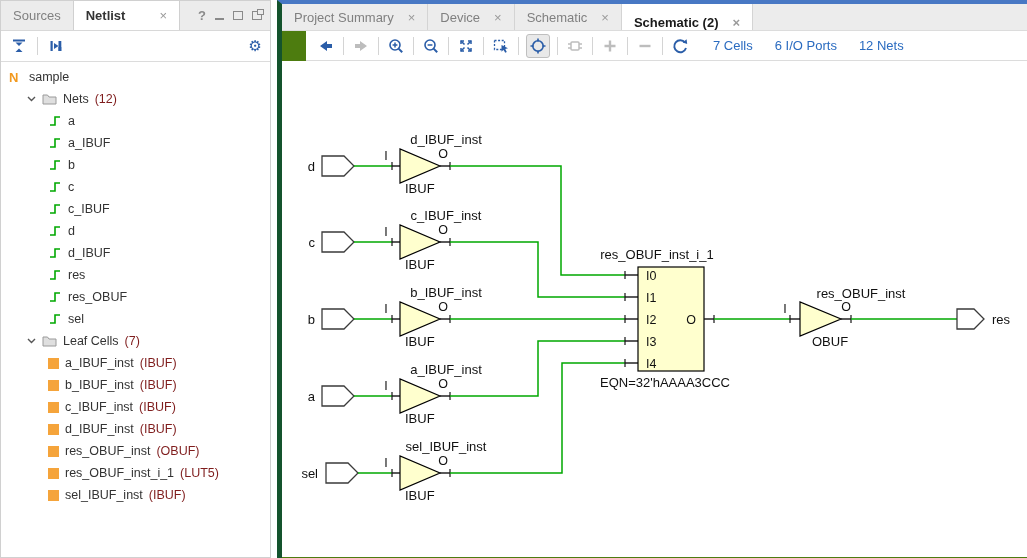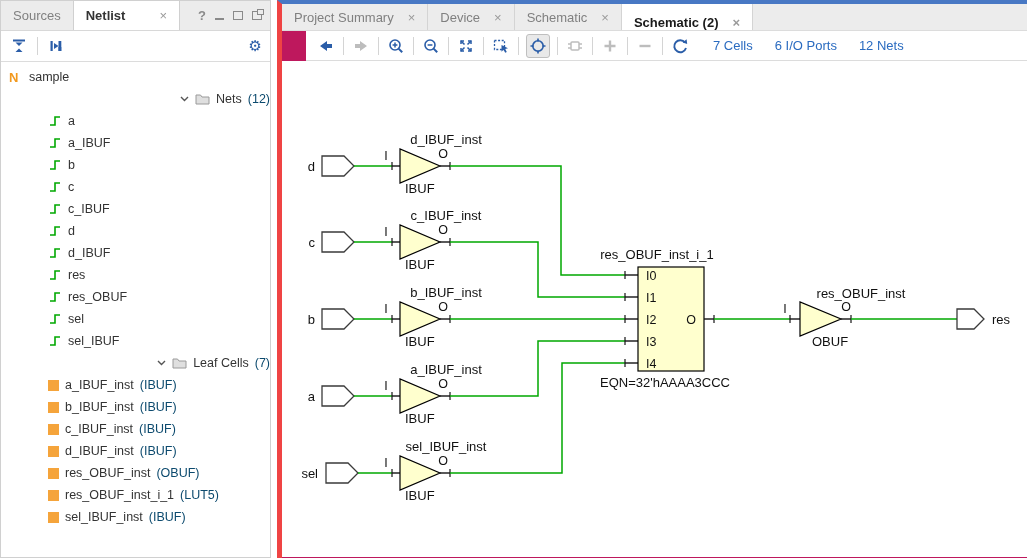--- a/index.html
+++ b/index.html
@@ -23,28 +23,28 @@
   .floatbox { position:relative; width:10px; height:9px; border:1.5px solid #8A8A8A; }
   .floatbox:after { content:""; position:absolute; right:-3px; top:-3px; width:5px; height:4px; border:1px solid #8A8A8A; background:#ECECEC; }
 
   .lp-toolbar { height:31px; background:#fff; border-bottom:1px solid #DCDCDC;
                 display:flex; align-items:center; padding:0 8px; gap:8px; }
   .vsep { width:1px; height:18px; background:#D4D4D4; }
   .gear { margin-left:auto; font-family:"DejaVu Sans",sans-serif; color:#2A5DA8; font-size:15px; }
 
   .lp-tree { padding-top:4px; font-size:12.5px; color:#333; }
   .trow { height:22px; display:flex; align-items:center; gap:6px; white-space:nowrap; }
-  .trow .gray { color:#0c4a6e; }
-  .ind0 { padding-left:8px; } .ind1 { padding-left:26px;justify-content:flex-end; } .ind2 { padding-left:47px; }
+  .trow .gray { color:#7f1d1d; }
+  .ind0 { padding-left:8px; } .ind1 { padding-left:26px; } .ind2 { padding-left:47px; }
   .nicon { color:#F2991E; font-weight:bold; font-size:13px; width:14px; }
   .sq { width:11px; height:11px; background:#F5A43B; flex:0 0 auto; }
 
   
   .right-panel { position:absolute; left:277px; top:0; width:750px; height:558px;
-                 border-left:5px solid #ef4444; border-top:4px solid #4878C4; background:#be185d; }
+                 border-left:5px solid #14532d; border-top:4px solid #4878C4; background:#4d7c0f; }
   .rp-tabs { height:27px; background:#ECECEC; display:flex; align-items:stretch; border-bottom:1px solid #DCDCDC; }
   .rp-tab { display:flex; align-items:center; padding:0 12px; font-size:13px; color:#808080;
             border-right:1px solid #D4D4D4; cursor:default; }
   .rp-tab .close { color:#9A9A9A; margin-left:14px; }
   .rp-tab.active { background:#fff; color:#1a1a1a; font-weight:bold;align-items:flex-end; }
   .rp-toolbar { height:30px; background:#fff; display:flex; align-items:center; padding:0 10px; gap:7px;
                 border-bottom:1px solid #DCDCDC;margin-left:24px; }
   .tbtn { display:flex; align-items:center; justify-content:center; width:20px; height:20px; }
   .tbtn.sel { background:#E9E9E9; border:1px solid #BFBFBF; border-radius:3px; width:24px; height:24px; }
   .stats { display:flex; gap:22px; margin-left:16px; font-size:13px; color:#2A6BC0; }
@@ -169,26 +169,20 @@
           <svg width="14" height="14" viewBox="0 0 14 14">
             <path d="M2,11 H7 V3 H12" stroke="#00A800" stroke-width="1.6" fill="none"></path>
           </svg>
           <span>res_OBUF</span>
         </div>
       <div class="trow ind2">
           <svg width="14" height="14" viewBox="0 0 14 14">
             <path d="M2,11 H7 V3 H12" stroke="#00A800" stroke-width="1.6" fill="none"></path>
           </svg>
           <span>sel</span>
-        </div>
-      <div class="trow ind2">
-          <svg width="14" height="14" viewBox="0 0 14 14">
-            <path d="M2,11 H7 V3 H12" stroke="#00A800" stroke-width="1.6" fill="none"></path>
-          </svg>
-          <span>sel_IBUF</span>
         </div>
 
       <div class="trow ind1">
         <svg width="9" height="6" viewBox="0 0 9 6">
             <path d="M1,1 L4.5,4.5 L8,1" stroke="#555" stroke-width="1.4" fill="none"></path>
           </svg>
         <svg width="15" height="12" viewBox="0 0 15 12">
             <path d="M1,2 h4.5 l1.5,2 H14 v7 H1 z" fill="#DFDFDF" stroke="#9A9A9A"></path>
           </svg>
         <span>Leaf Cells</span>

